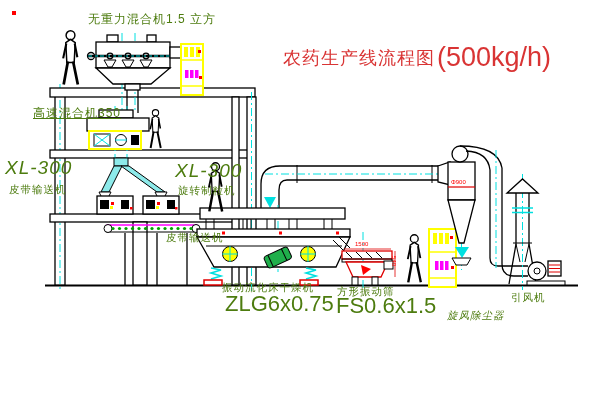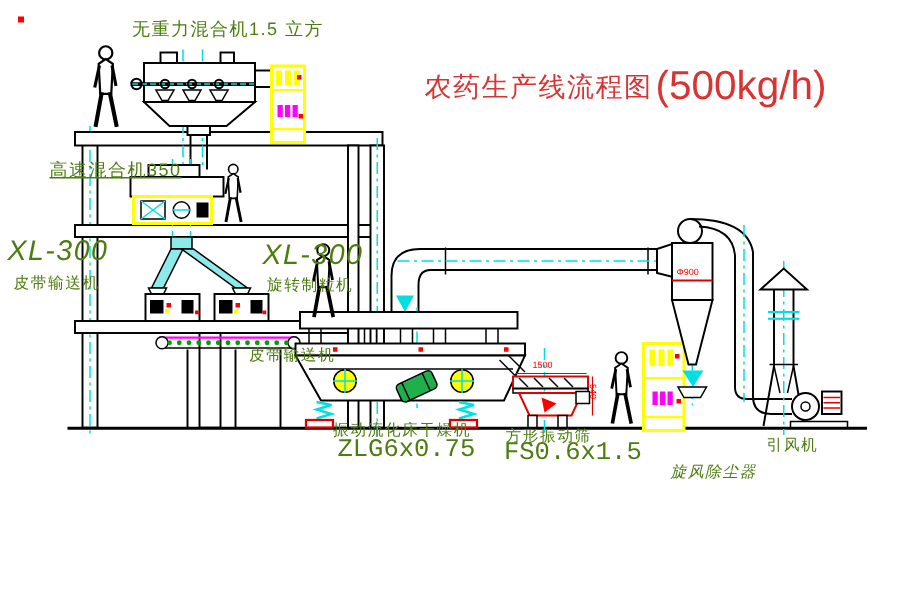--- a/index.html
+++ b/index.html
@@ -1,21 +1,21 @@
 <!DOCTYPE html>
 <html><head>
 <meta charset="utf-8">
 <style>
   html,body{margin:0;padding:0;background:#fff;}
   .stage{position:relative;width:600px;height:403px;background:#fff;overflow:hidden;
          font-family:"Liberation Sans",sans-serif;}
   .stage svg{position:absolute;left:0;top:0;}
   .lbl{position:absolute;color:#4d7c0f;white-space:nowrap;line-height:1.1;letter-spacing:1px;}
   .lbl.small{font-size:10.5px;}
-  .lbl.model{font-size:17px;letter-spacing:0;font-family:Liberation Mono, monospace;}
+  .lbl.model{font-size:22px;letter-spacing:0;}
   .lbl.big{font-size:19px;letter-spacing:1px;font-style:italic;}
   .dim{position:absolute;color:#ff0000;font-size:6px;letter-spacing:0;white-space:nowrap;}
   .dim.rot{transform:rotate(90deg);transform-origin:left top;}
   .titlebar{position:absolute;left:283px;top:42px;display:flex;align-items:center;color:#d93434;}
   .titlebar .cn{font-size:18px;letter-spacing:1px;}
   .titlebar .cap{font-size:27px;margin-left:2px;letter-spacing:0;text-align:center;}
   
   .bl{stroke:#000;fill:none;stroke-width:1.3;}
   .blf{stroke:#000;fill:#fff;stroke-width:1.3;}
   .th{stroke-width:1;}

